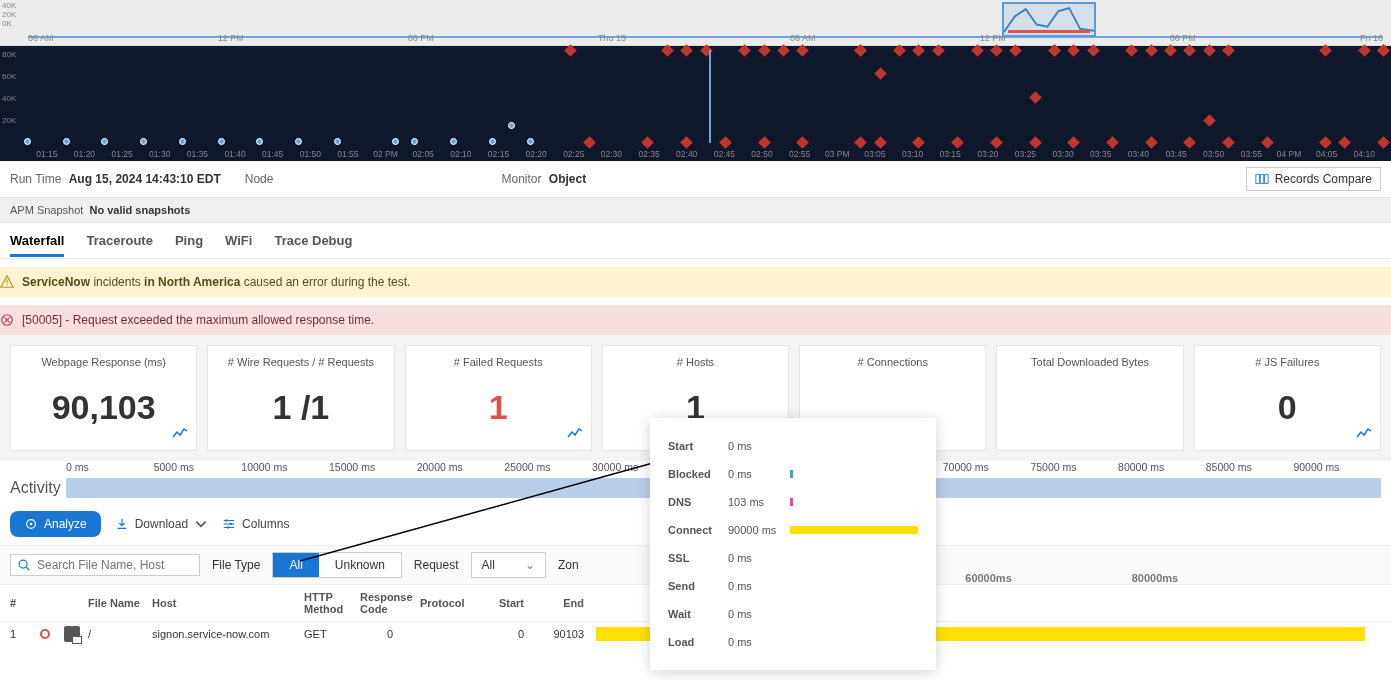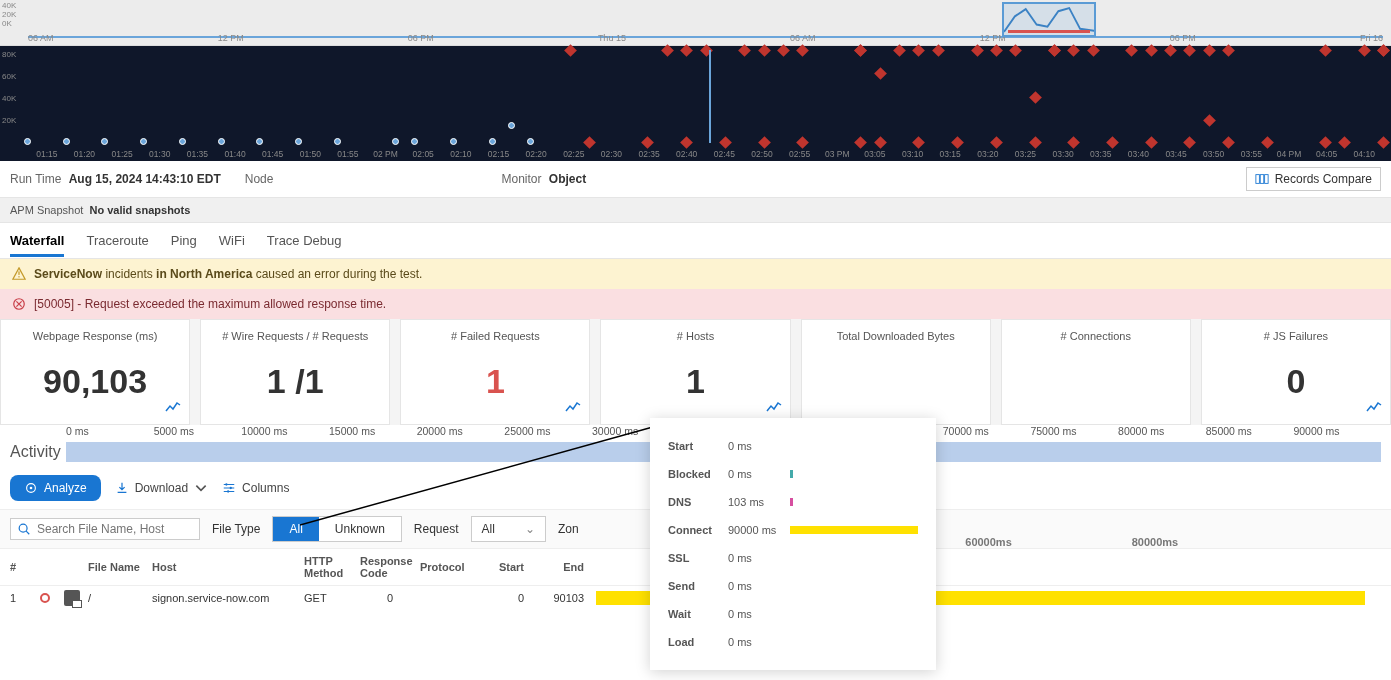--- a/index.html
+++ b/index.html
@@ -30,31 +30,31 @@
   .meta .lbl { color:#666; margin-right:4px;}
   .meta .val { font-weight:bold;}
   .meta .spacer { flex:1;}
   .compare { border:1px solid #ccc; padding:4px 8px; display:flex; align-items:center; gap:6px; cursor:pointer;}
   .compare svg { width:14px; height:14px;}
   .snapshot { padding:6px 10px; background:#f0f0f0; border-bottom:1px solid #e5e5e5; font-size:11px; color:#555;}
   .snapshot .val { font-weight:bold; color:#333;}
 
   
   .tabs { display:flex; gap:22px; padding:0 10px; border-bottom:1px solid #e5e5e5; height:36px; align-items:center; background:#fff;}
-  .tab { padding:8px 0; color:#555; cursor:pointer; font-size:13px;}
+  .tab { padding:8px 0; color:#555; cursor:pointer; font-size:13px;font-weight:bold;}
   .tab.active { color:#000; font-weight:bold; border-bottom:3px solid #1976d2; padding-bottom:6px;}
 
   
-  .alert { padding:8px 12px; display:flex; align-items:center; gap:8px; font-size:12px;}
+  .alert { padding:8px 0; display:flex; align-items:center; gap:8px; font-size:12px;margin-top:8px;}
   .alert.warn { background:#fdf3d1; color:#5a4a1a;}
   .alert.err  { background:#fadfe1; color:#7a2a30;}
   .alert svg { width:14px; height:14px; flex:none;}
 
   
-  .cards { display:flex; gap:10px; background:#f4f4f4; }
+  .cards { display:flex; gap:10px; padding:10px; background:#f4f4f4; }
   .card { flex:1; background:#fff; border:1px solid #e5e5e5; padding:10px 12px 6px; position:relative; min-height:106px;}
   .card .title { font-size:11px; color:#555; text-align:center; height:28px;}
   .card .big { font-size:34px; font-weight:bold; text-align:center; margin-top:4px;}
   .card .big.red { color:#d9534f;}
   .card .spark { position:absolute; right:8px; bottom:6px; color:#1976d2; cursor:pointer;}
   .card .spark svg{ width:16px; height:16px;}
 
   
   .activity-wrap { background:#fff; padding:0 10px;}
   .tlabels { display:flex; margin-left:56px; font-size:10.5px; color:#555;}
@@ -317,25 +317,25 @@
         </svg></div>
     </div>
     <div class="card">
       <div class="title"># Hosts</div>
       <div class="big">1</div>
       <div class="spark"><svg viewBox="0 0 16 16">
           <polyline points="1,12 5,7 8,10 12,4 15,6" fill="none" stroke="#1976d2" stroke-width="1.5"></polyline>
         </svg></div>
     </div>
     <div class="card">
+      <div class="title"># Connections</div>
+      <div class="big"></div>
+    </div>
+    <div class="card">
       <div class="title">Total Downloaded Bytes</div>
-      <div class="big"></div>
-    </div>
-    <div class="card">
-      <div class="title"># Connections</div>
       <div class="big"></div>
     </div>
     <div class="card">
       <div class="title"># JS Failures</div>
       <div class="big">0</div>
       <div class="spark"><svg viewBox="0 0 16 16">
           <polyline points="1,12 5,7 8,10 12,4 15,6" fill="none" stroke="#1976d2" stroke-width="1.5"></polyline>
         </svg></div>
     </div>
   </div>

